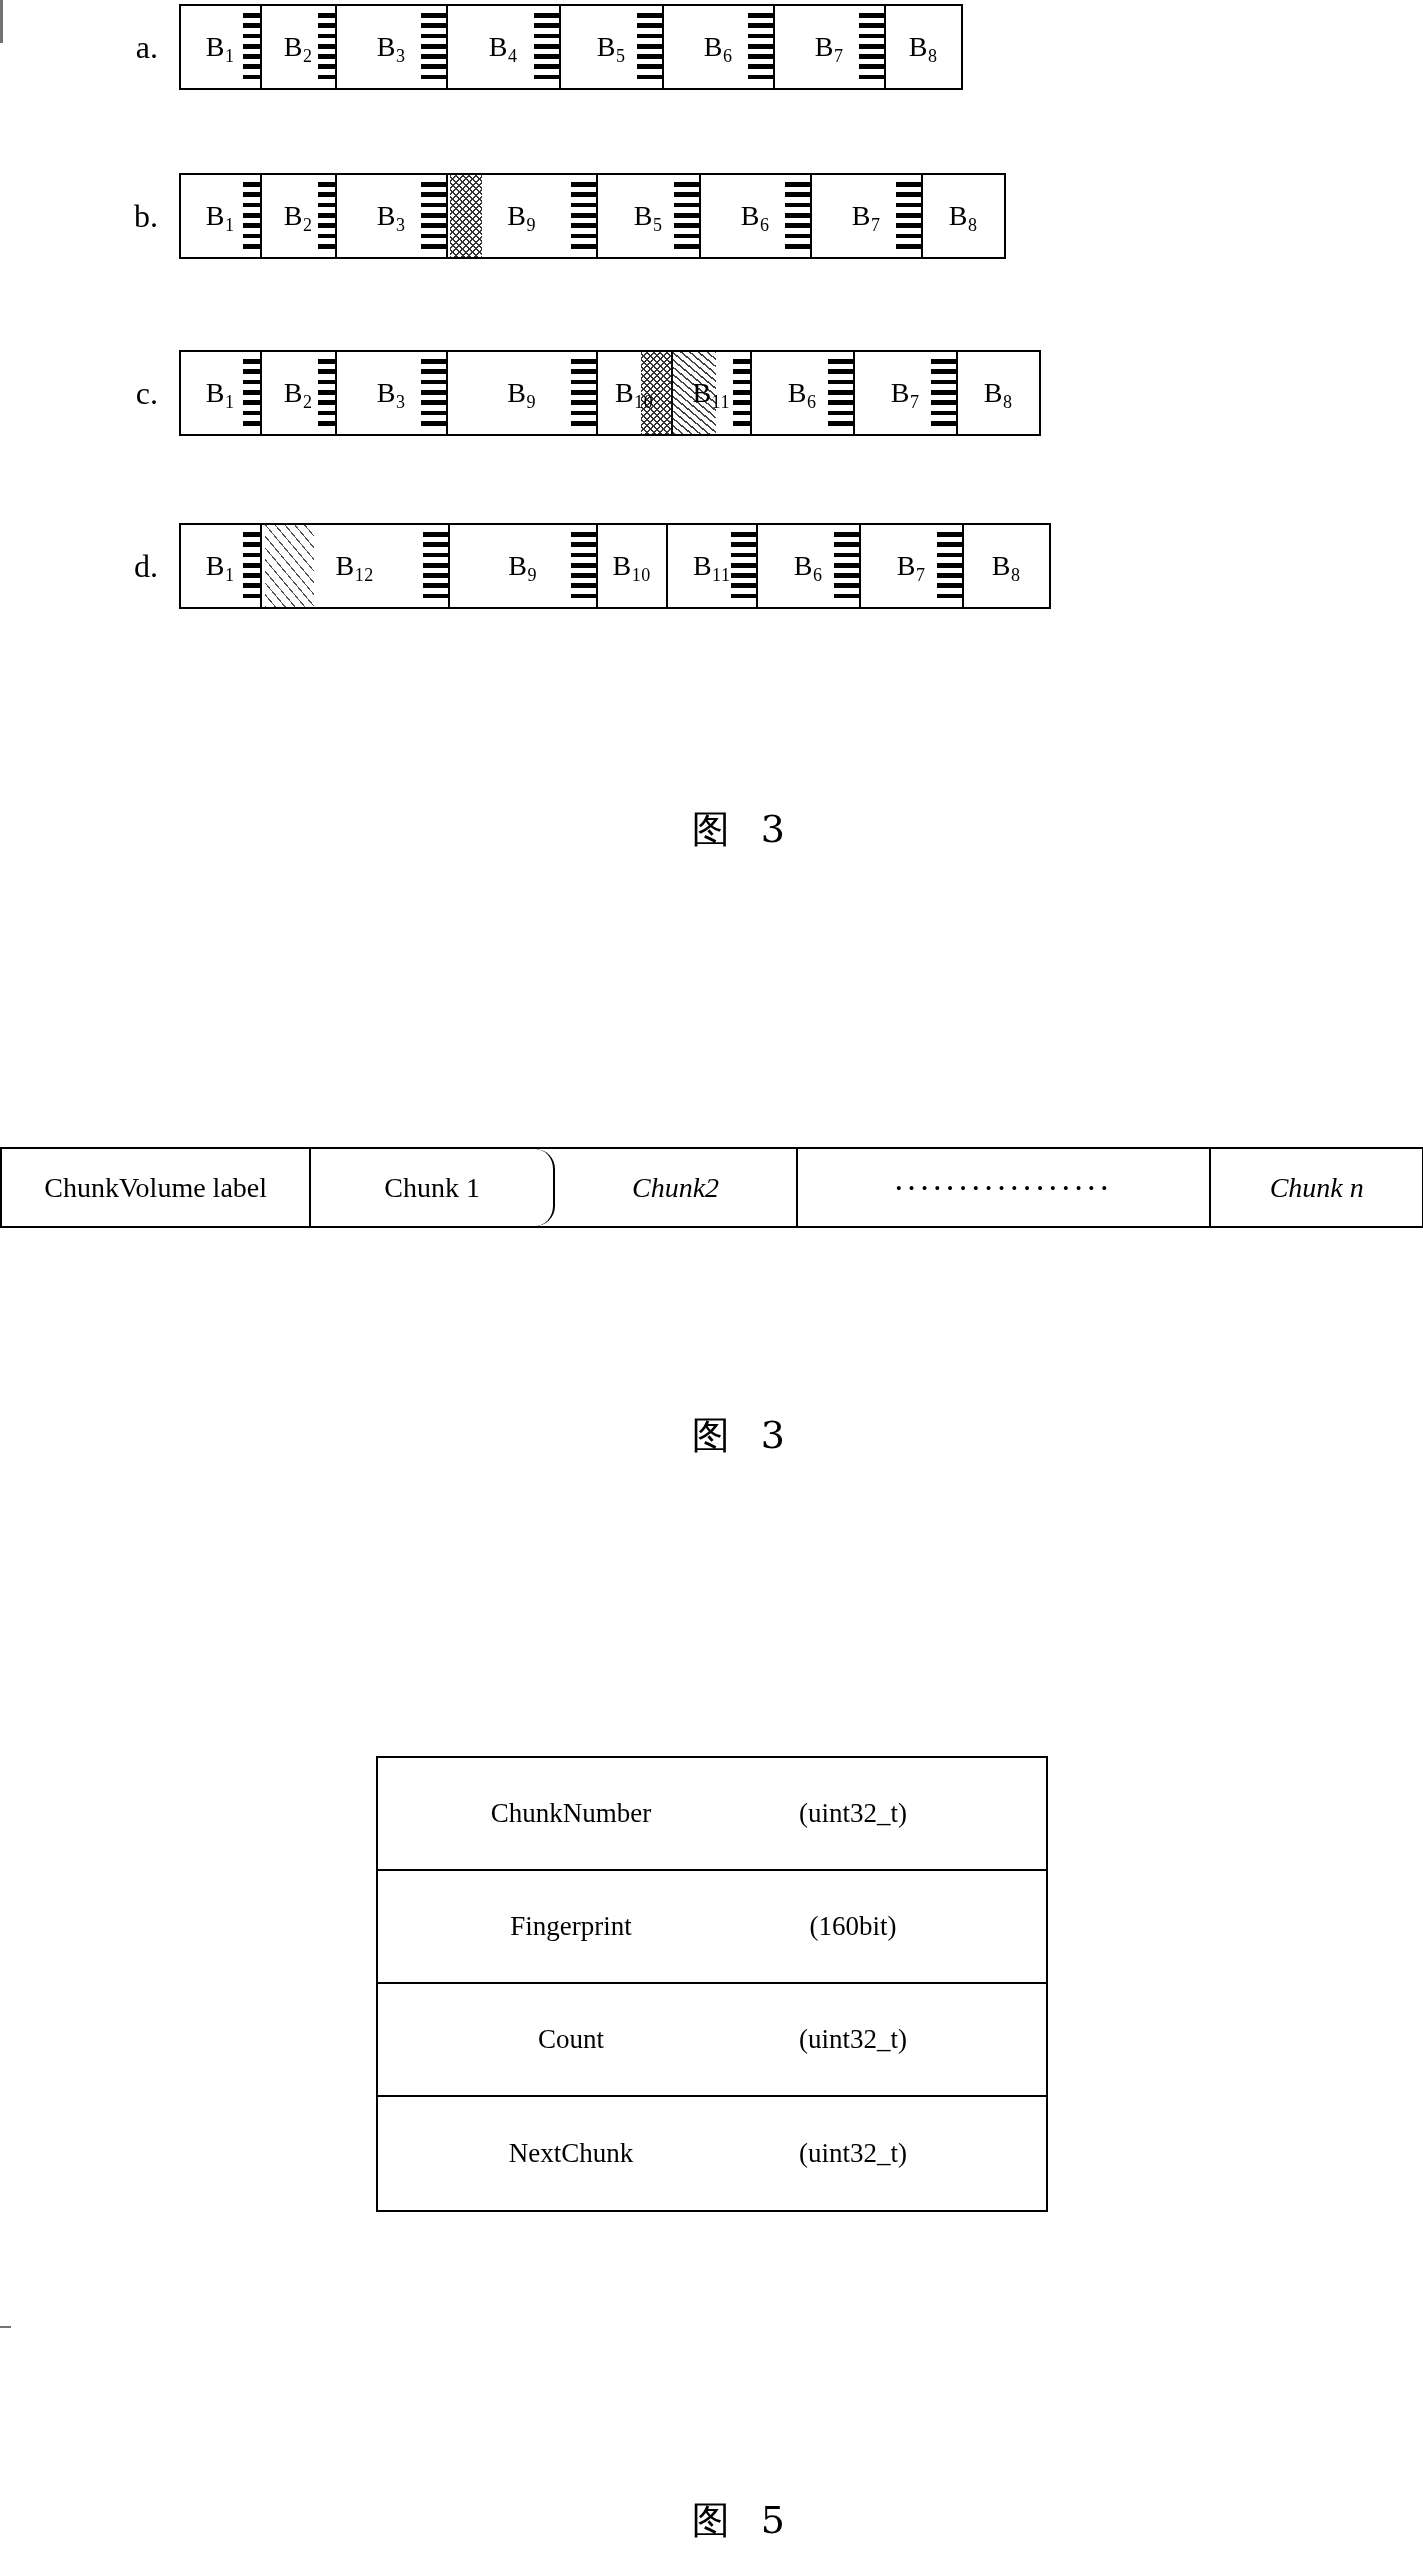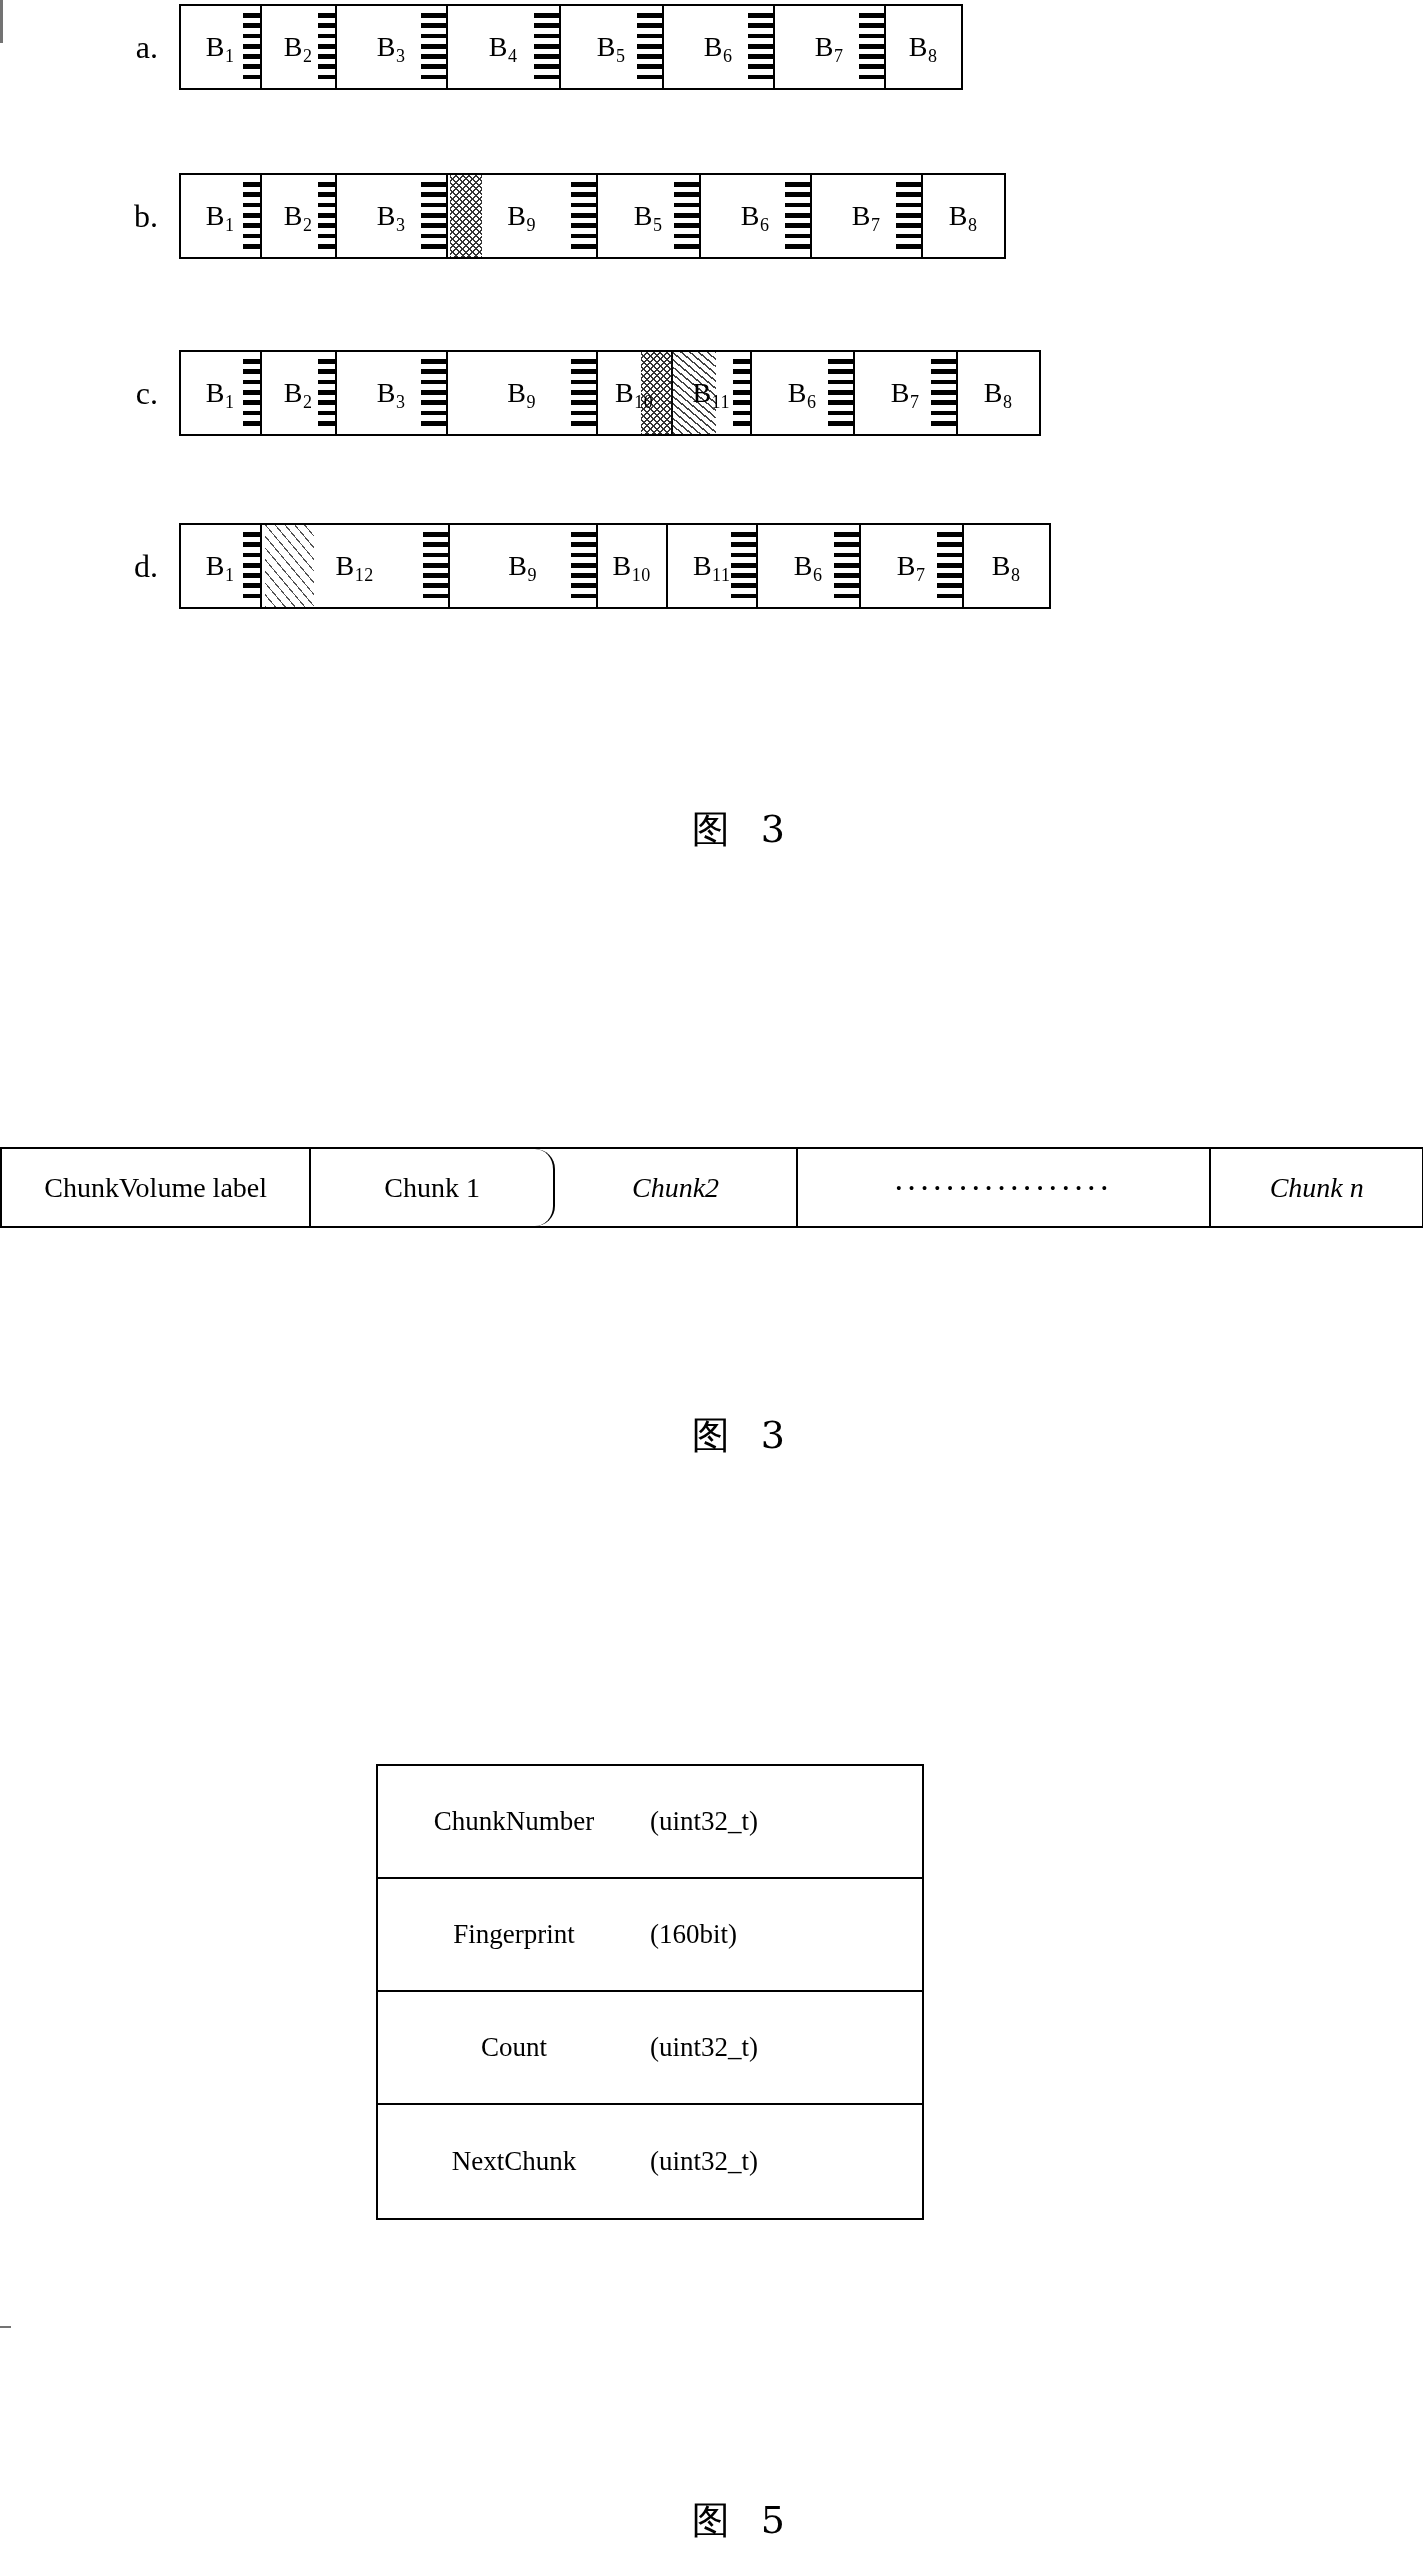--- a/index.html
+++ b/index.html
@@ -169,22 +169,22 @@
   
   #figure5 {
     position: absolute;
     left: 0;
     top: 1748px;
     width: 1424px;
   }
   .struct-table {
     position: absolute;
     left: 376px;
-    top: 16px;
-    width: 548px;
+    top: 8px;
+    width: 672px;
     border: 2.8px solid #000;
     box-sizing: border-box;
     background: #fff;
   }
   .struct-row {
     display: flex;
     align-items: center;
     justify-content: center;
     height: 113px;
     border-bottom: 2.8px solid #000;
@@ -192,20 +192,21 @@
     font-size: 27px;
     font-family: "Liberation Serif", "DejaVu Serif", serif;
   }
   .struct-row:last-child { border-bottom: none; }
   .struct-name {
     width: 282px;
     text-align: center;
   }
   .struct-type {
     width: 282px;
+    text-align: center;
   }
 
   
   .artifact {
     position: absolute;
     background: #000;
     opacity: 0.55;
   }
 </style>
 </head>

